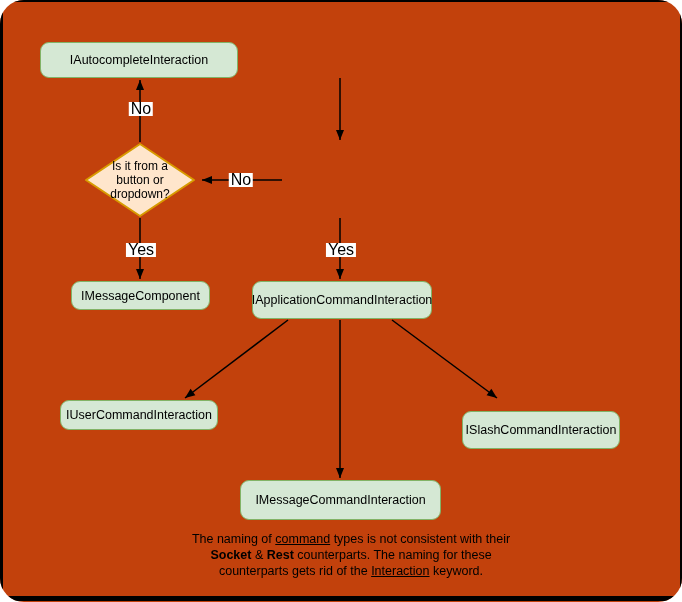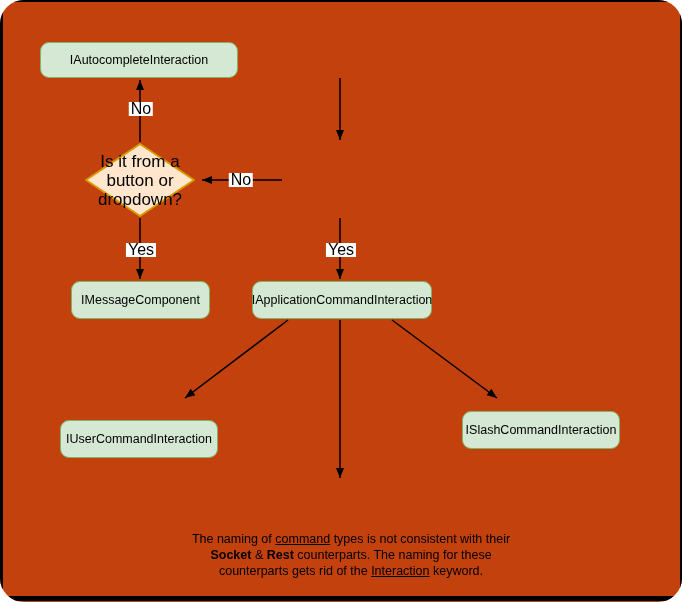--- a/index.html
+++ b/index.html
@@ -67,22 +67,22 @@
   }
   .decision-label {
     position: absolute;
     left: 0; top: 0;
     width: 100%; height: 100%;
     display: flex;
     align-items: center;
     justify-content: center;
     text-align: center;
     white-space: pre-line;
-    font-size: 17px;
-    line-height: 19px;
+    font-size: 12px;
+    line-height: 14px;
     z-index: 3;
   }
   .edge-label {
     position: absolute;
     transform: translate(-50%, -50%);
     background: #ffffff;
     padding: 0 2px;
     font-size: 16px;
     line-height: 14px;
     z-index: 4;
@@ -120,28 +120,29 @@
     <line x1="140" y1="218" x2="140" y2="279" marker-end="url(#arrowhead)"></line>
     <line x1="340" y1="218" x2="340" y2="279" marker-end="url(#arrowhead)"></line>
     <line x1="288" y1="320" x2="185" y2="398" marker-end="url(#arrowhead)"></line>
     <line x1="340" y1="320" x2="340" y2="478" marker-end="url(#arrowhead)"></line>
     <line x1="392" y1="320" x2="497" y2="398" marker-end="url(#arrowhead)"></line>
   </svg>
 
   <div class="node" style="left:40px; top:42px; width:198px; height:36px;">IAutocompleteInteraction</div>
 
 
-  <div class="node" style="left:71px; top:281px; width:139px; height:38px;">IMessageComponent</div>
+  <div class="node" style="left:71px; top:281px; width:139px; height:29px;">IMessageComponent</div>
 
   <div class="node" style="left:252px; top:281px; width:180px; height:38px;">IApplicationCommandInteraction</div>
 
-  <div class="node" style="left:60px; top:400px; width:158px; height:38px;margin-top:20px;">IUserCommandInteraction</div>
+  <div class="node" style="left:60px; top:400px; width:158px; height:30px;">IUserCommandInteraction</div>
 
   <div class="node" style="left:462px; top:400px; width:158px; height:38px;margin-top:11px;">ISlashCommandInteraction</div>
 
+  <div class="node" style="left:240px; top:480px; width:201px; height:40px;">IMessageCommandInteraction</div>
 
   <div class="decision" style="left:84px; top:142px; width:112px; height:76px;">
     <svg viewBox="0 0 112 76" preserveAspectRatio="none">
       <polygon points="56,2 110,38 56,74 2,38"></polygon>
     </svg>
     <div class="decision-label">Is it from a
 button or
 dropdown?</div>
   </div>
 

